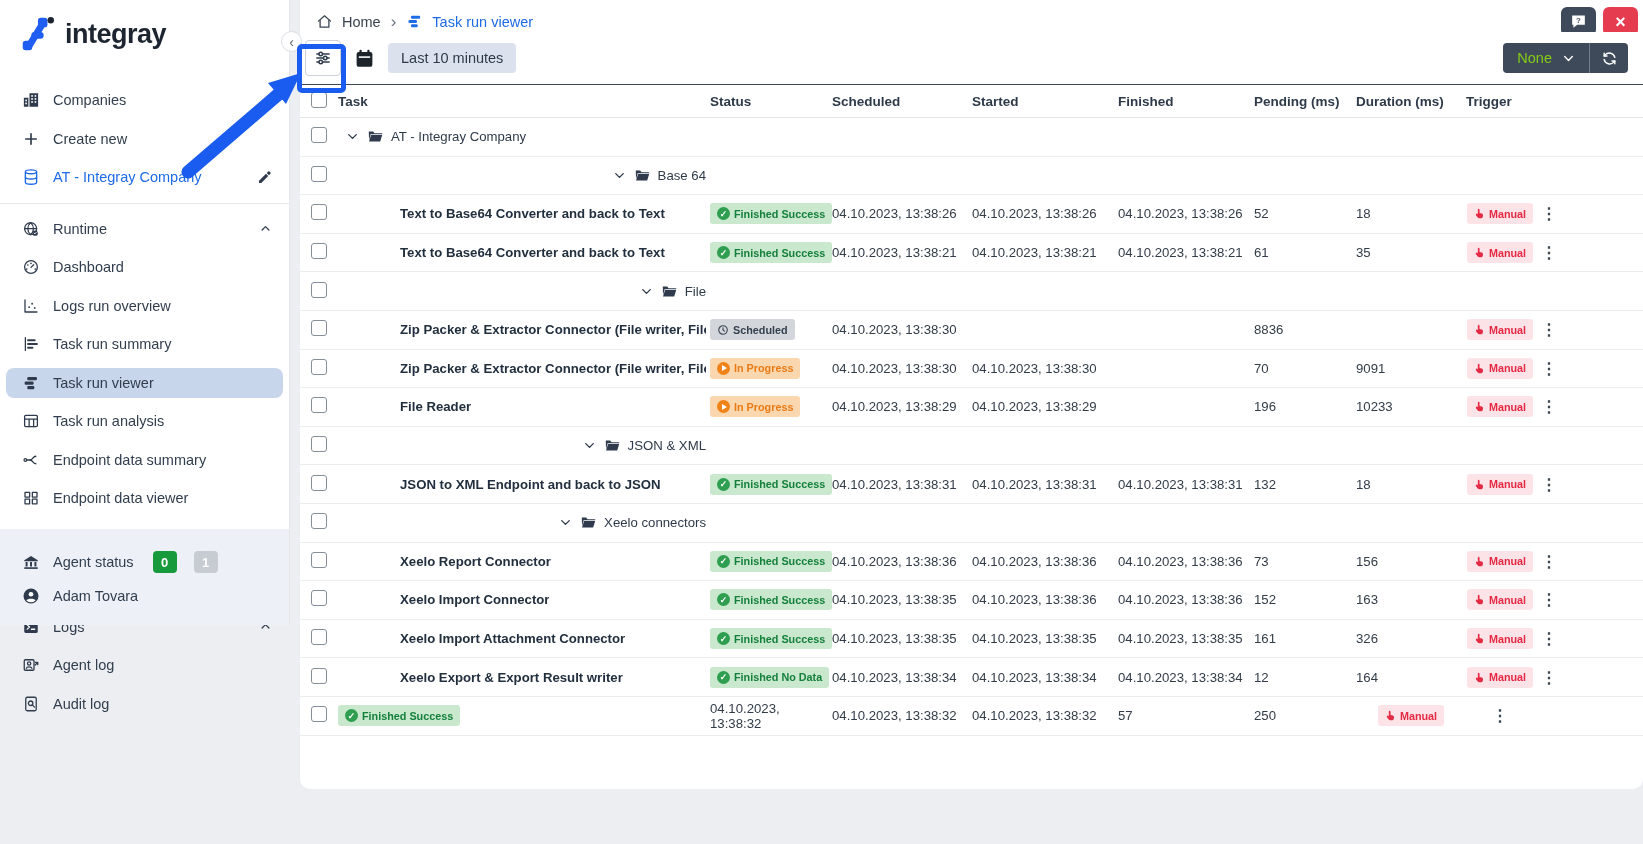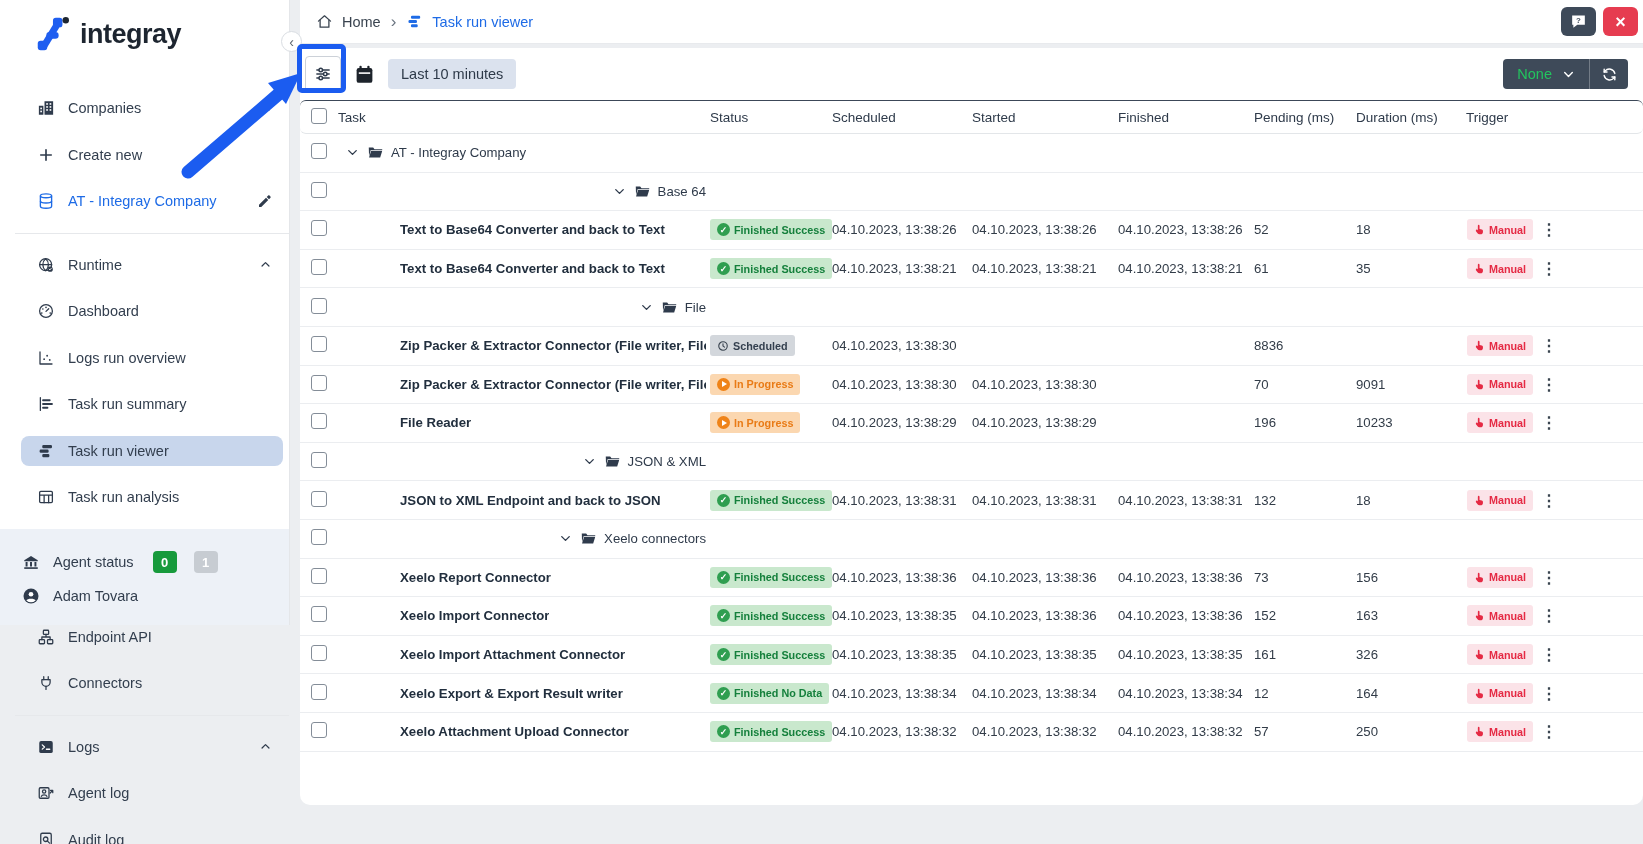--- a/index.html
+++ b/index.html
@@ -7,25 +7,25 @@
   body {
     position: relative;
     font-family: "Liberation Sans", sans-serif;
     background: #eceef1;
     color: #2c3847;
     overflow: hidden;
   }
   svg { display:block; }
 
   
-  .sidebar { position:absolute; left:0; top:0; width:290px; height:625px; background:#fff; border-right:1px solid #e4e6e9; z-index:5;padding-left:15px; }
+  .sidebar { position:absolute; left:0; top:0; width:290px; height:625px; background:#fff; border-right:1px solid #e4e6e9; z-index:5; }
   .logo { display:flex; align-items:center; gap:9px; padding:13px 0 0 18px; }
   .logo-text { font-size:27px; font-weight:800; color:#1d2530; letter-spacing:-0.5px; }
   .side-nav { padding-top:22px; }
-  .side-item { display:flex; align-items:center; gap:13px; height:30.5px; margin:16px 6px; padding:0 10px 0 16px; border-radius:8px; font-size:14.5px; color:#323e4e; cursor:pointer; }
+  .side-item { display:flex; align-items:center; gap:13px; height:30.5px; margin:8px 6px; padding:0 10px 0 16px; border-radius:8px; font-size:14.5px; color:#323e4e; cursor:pointer; }
   .side-item.sel { background:#c8d6ec; }
   .side-item.accent .slabel { color:#1e6be6; }
   .sicon { width:18px; height:18px; flex:none; }
   .sicon svg { width:18px; height:18px; }
   .schev { margin-left:auto; }
   .schev svg { width:15px; height:15px; }
   .sedit { margin-left:auto; }
   .sedit svg { width:16px; height:16px; }
   .sdivider { height:1px; background:#e6e8eb; margin:10px 0; }
 
@@ -44,38 +44,38 @@
   .crumb { display:flex; align-items:center; gap:9px; font-size:14.5px; color:#39434f; }
   .crumb-ic svg { width:17px; height:17px; }
   .crumb-sep { color:#6a7480; font-size:17px; margin:0 1px; }
   .crumb-cur { color:#1e6be6; }
   .tb-right { margin-left:auto; display:flex; gap:7px; }
   .icon-btn { width:35px; height:29px; border-radius:6px; display:flex; align-items:center; justify-content:center; cursor:pointer; border:none; }
   .icon-btn.help { background:#3e4a59; }
   .icon-btn.help svg { width:19px; height:19px; }
   .icon-btn.close { background:#e63c50; color:#fff; font-size:18px; font-weight:700; line-height:1; }
 
-  .card { position:absolute; left:0; top:48px; width:1343px; height:757px; background:#fff; border-radius:0 0 10px 10px; }
+  .card { position:absolute; left:0; top:32px; width:1343px; height:757px; background:#fff; border-radius:0 0 10px 10px; }
 
   .toolbar { display:flex; align-items:center; height:52px; padding:0 10px 0 5px; }
   .filter-btn { width:36px; height:36px; background:#fff; border:1px solid #ccd1d8; border-radius:4px; display:flex; align-items:center; justify-content:center; cursor:pointer; }
   .filter-btn svg { width:20px; height:20px; }
   .cal-btn { margin-left:13px; background:none; border:none; cursor:pointer; }
   .cal-btn svg { width:21px; height:21px; }
   .chip { margin-left:13px; height:30px; background:#dbe2ee; border-radius:4px; padding:0 13px; display:flex; align-items:center; font-size:14.5px; color:#2e3a49; cursor:pointer; border:none; font-family:inherit; }
   .group-select { margin-left:auto; margin-right:5px; display:flex; background:#3e4a59; border-radius:4px; height:30px; overflow:hidden; }
-  .seg-none { display:flex; align-items:center; gap:10px; padding:0 14px; color:#22c55e; font-size:14.5px; cursor:pointer; }
+  .seg-none { display:flex; align-items:center; gap:10px; padding:0 14px; color:#84cc16; font-size:14.5px; cursor:pointer; }
   .seg-none svg { width:13px; height:13px; }
   .seg-div { width:1px; background:rgba(255,255,255,.28); }
   .seg-refresh { width:38px; display:flex; align-items:center; justify-content:center; cursor:pointer; }
   .seg-refresh svg { width:17px; height:17px; }
 
   
   .thead, .trow { display:grid; grid-template-columns:38px 372px 122px 140px 146px 136px 102px 110px 68px 30px; align-items:center; }
-  .thead { height:34px; border-top:1px solid #3c4858; border-bottom:1px solid #e3e6e9; font-weight:400; font-size:13.5px; color:#2e3a4a;border-radius:6px; }
+  .thead { height:34px; border-top:1px solid #3c4858; border-bottom:1px solid #e3e6e9; font-weight:700; font-size:13.5px; color:#2e3a4a; }
   .trow { height:38.6px; border-bottom:1px solid #ebedf0; font-size:13.2px; color:#323c48; }
   .cb { display:inline-block; width:16px; height:16px; border:1.5px solid #848d98; border-radius:3px; background:#fff; margin-left:11px; cursor:pointer; }
   .task-cell { display:flex; align-items:center; gap:7px; overflow:hidden; white-space:nowrap; padding-right:4px; }
   .ind1 { padding-left:7px; } .ind2 { padding-left:29px;justify-content:flex-end; } .ind3 { padding-left:62px; }
   .chev { flex:none; cursor:pointer; } .chev svg { width:15px; height:15px; }
   .folder { flex:none; } .folder svg { width:17px; height:17px; }
   .g-label { color:#2e3a4a; }
   .task-label { font-weight:700; color:#222f3e; overflow:hidden; white-space:nowrap; }
   .badge { display:inline-flex; align-items:center; gap:4px; height:21px; padding:0 7px; border-radius:3px; font-size:10.8px; font-weight:700; white-space:nowrap; }
   .b-green { background:#c9e8cd; color:#15803c; }
@@ -785,23 +785,20 @@
             <span class="badge b-red"><span class="hic">
                 <svg viewBox="0 0 24 24">
                   <path fill="#e52a44" d="M10.2 1.8c1 0 1.9.8 1.9 1.9v7.2l4.9 1.2c1.5.4 2.5 1.7 2.5 3.2v1.9c0 2.9-2.3 5.2-5.2 5.2h-2.4c-1.7 0-3.2-.8-4.2-2.1l-3.4-4.6c-.7-1-.5-2.4.6-3.1.9-.6 2-.4 2.7.4l.8.9V3.7c0-1.1.8-1.9 1.8-1.9z"></path>
                 </svg>
               </span>Manual</span>
           </div>
         <div class="cell-kebab">⋮</div>
       </div>
         <div class="trow">
         <div><span class="cb"></span></div>
-        <div class="task-cell ind3">
-            <span class="task-label">Xeelo Attachment Upload Connector</span>
-          </div>
         <div><span class="badge b-green"><span class="bic bic-g">✓</span>Finished Success</span></div>
         <div>04.10.2023, 13:38:32</div>
         <div>04.10.2023, 13:38:32</div>
         <div>04.10.2023, 13:38:32</div>
         <div>57</div>
         <div>250</div>
         <div class="cell-trigger">
             <span class="badge b-red"><span class="hic">
                 <svg viewBox="0 0 24 24">
                   <path fill="#e52a44" d="M10.2 1.8c1 0 1.9.8 1.9 1.9v7.2l4.9 1.2c1.5.4 2.5 1.7 2.5 3.2v1.9c0 2.9-2.3 5.2-5.2 5.2h-2.4c-1.7 0-3.2-.8-4.2-2.1l-3.4-4.6c-.7-1-.5-2.4.6-3.1.9-.6 2-.4 2.7.4l.8.9V3.7c0-1.1.8-1.9 1.8-1.9z"></path>

